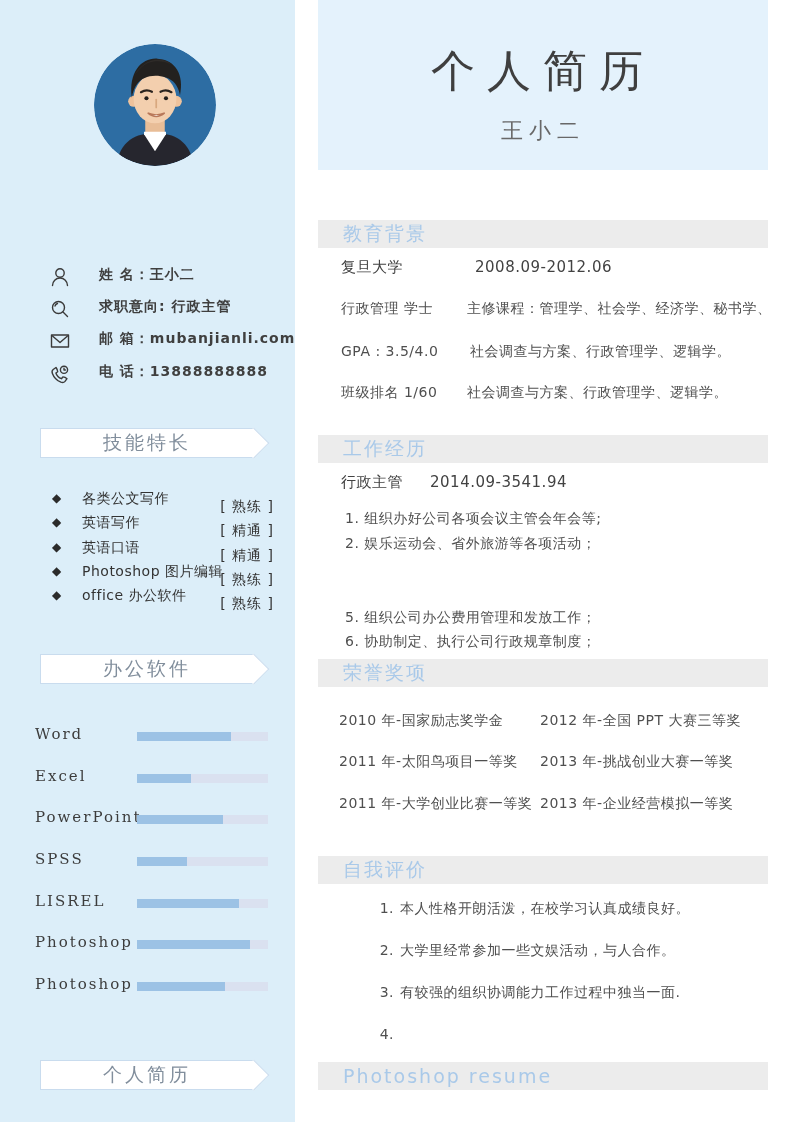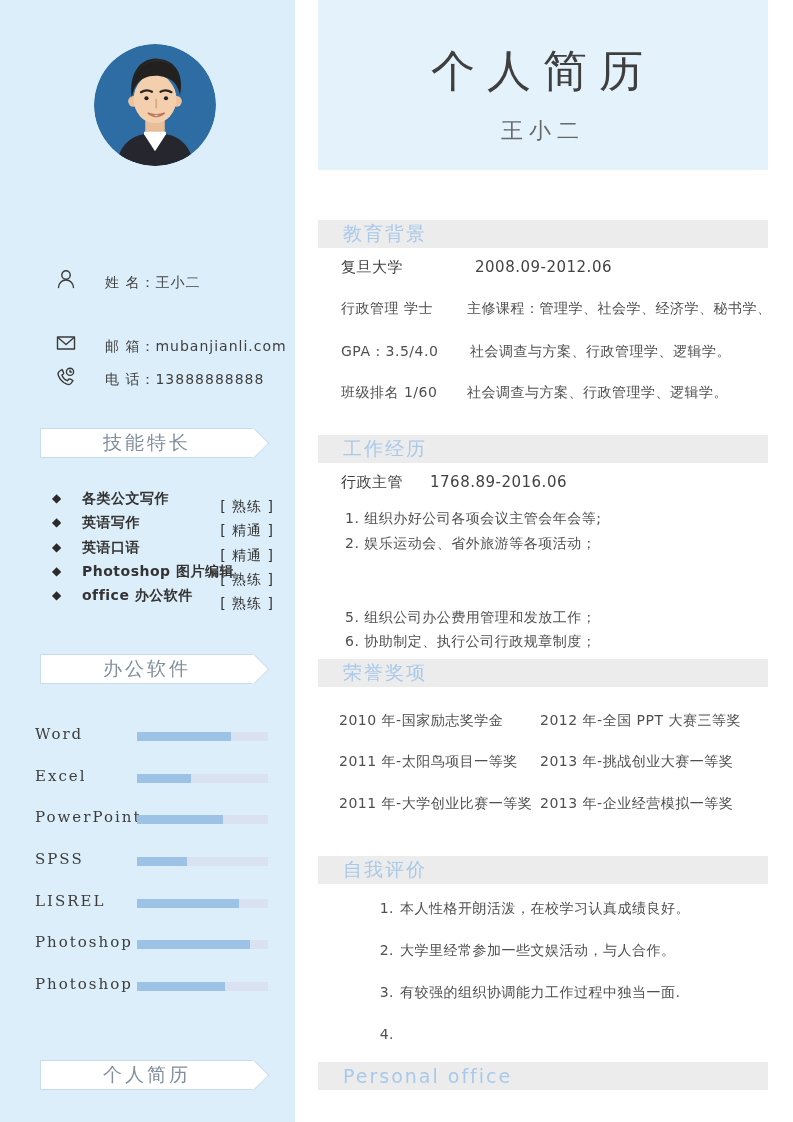--- a/index.html
+++ b/index.html
@@ -10,28 +10,28 @@
   .sidebar{position:absolute;left:0;top:0;width:295px;height:1122px;background:#dceef9;}
   .avatar{position:absolute;left:94px;top:44px;width:122px;height:122px;border-radius:50%;overflow:hidden;}
   .avatar svg{display:block;width:100%;height:100%;}
 
   .banner{position:absolute;left:40px;width:212px;height:28px;background:#ffffff;
           border:1px solid #c9dcee;display:flex;align-items:center;justify-content:center;
           font-size:19px;color:#818e9c;letter-spacing:3px;}
   .banner .tip{position:absolute;right:-11px;top:3.2px;width:20.5px;height:20.5px;background:#ffffff;
           border-top:1px solid #c9dcee;border-right:1px solid #c9dcee;transform:rotate(45deg);}
 
-  .info-row{position:absolute;left:55px;width:240px;height:26px;display:flex;align-items:flex-end;}
+  .info-row{position:absolute;left:49px;width:240px;height:26px;display:flex;align-items:flex-start;font-weight:bold;}
   .info-row .ico{width:24px;height:24px;flex:0 0 24px;}
   .info-row .ico svg{width:22px;height:22px;stroke:#3a3a3a;fill:none;stroke-width:1.4;stroke-linecap:round;stroke-linejoin:round;}
   .info-row .txt{margin-left:26px;font-size:14px;color:#3f3f3f;letter-spacing:1px;white-space:nowrap;}
 
   .skill-row{position:absolute;left:52px;width:225px;height:22px;font-size:14px;color:#333;}
   .skill-row .bullet{position:absolute;left:0;top:1px;font-size:12px;color:#2b2b2b;}
-  .skill-row .lab{position:absolute;left:30px;top:0;white-space:nowrap;letter-spacing:0.5px;font-weight:bold;}
+  .skill-row .lab{position:absolute;left:30px;top:0;white-space:nowrap;letter-spacing:0.5px;}
   .skill-row .lvl{position:absolute;left:152px;width:70px;top:8px;text-align:right;letter-spacing:1px;white-space:nowrap;}
 
   .soft-row{position:absolute;left:35px;width:235px;height:24px;}
   .soft-row .nm{position:absolute;left:0;top:0;font-family:"DejaVu Serif","Liberation Serif",serif;
                 font-size:15px;color:#3c3c3c;letter-spacing:2px;white-space:nowrap;}
   .soft-row .track{position:absolute;left:102px;top:7px;width:131px;height:9px;background:#dae1f0;}
   .soft-row .fill{position:absolute;left:0;top:0;height:9px;background:#9cc2e5;width:50%;}
 
   
   .main-header{position:absolute;left:318px;top:0;width:450px;height:170px;background:#e4f2fc;}
@@ -84,20 +84,30 @@
 
     <div class="info-row" style="top:266px">
       <span class="ico">
         <svg viewBox="0 0 22 22">
             <circle cx="11" cy="7" r="4.2"></circle>
             <path d="M3.5 19.5 a7.5 7.5 0 0 1 15 0"></path>
           </svg>
       </span>
       <span class="txt">姓 名：王小二</span>
     </div>
+    <div class="info-row" style="top:298px">
+      <span class="ico">
+        <svg viewBox="0 0 22 22">
+            <circle cx="9.5" cy="9.5" r="6"></circle>
+            <line x1="14" y1="14" x2="18.5" y2="18.5"></line>
+            <path d="M6 8 a4 4 0 0 1 2.5 -2.5"></path>
+          </svg>
+      </span>
+      <span class="txt">求职意向: 行政主管</span>
+    </div>
     <div class="info-row" style="top:330px">
       <span class="ico">
         <svg viewBox="0 0 22 22">
             <rect x="2.5" y="5" width="17" height="12"></rect>
             <path d="M3.5 6 L11 12.5 L18.5 6"></path>
           </svg>
       </span>
       <span class="txt">邮 箱：mubanjianli.com</span>
     </div>
     <div class="info-row" style="top:363px">
@@ -210,21 +220,21 @@
   <div class="t14" style="left:467px;top:300px">主修课程：管理学、社会学、经济学、秘书学、</div>
   <div class="t14" style="left:341px;top:343px">GPA : 3.5/4.0</div>
   <div class="t14" style="left:470px;top:343px">社会调查与方案、行政管理学、逻辑学。</div>
   <div class="t14" style="left:341px;top:384px">班级排名 1/60</div>
   <div class="t14" style="left:467px;top:384px">社会调查与方案、行政管理学、逻辑学。</div>
 
   <div class="sec-bar" style="top:435px">
     <span>工作经历</span>
   </div>
   <div class="t14b" style="left:341px;top:473px">行政主管</div>
-  <div class="t14b" style="left:430px;top:473px">1768.89-2016.06</div>
+  <div class="t14b" style="left:430px;top:473px">2014.09-3541.94</div>
   <div class="t14" style="left:345px;top:510px">1. 组织办好公司各项会议主管会年会等;</div>
   <div class="t14" style="left:345px;top:535px">2. 娱乐运动会、省外旅游等各项活动；</div>
   <div class="t14" style="left:345px;top:609px">5. 组织公司办公费用管理和发放工作；</div>
   <div class="t14" style="left:345px;top:633px">6. 协助制定、执行公司行政规章制度；</div>
 
   <div class="sec-bar" style="top:659px">
     <span>荣誉奖项</span>
   </div>
   <div class="t14" style="left:339px;top:712px">2010 年-国家励志奖学金</div>
   <div class="t14" style="left:540px;top:712px">2012 年-全国 PPT 大赛三等奖</div>
@@ -238,16 +248,16 @@
   </div>
   <div class="t14" style="left:368px;top:900px;width:26px;text-align:right">1.</div>
   <div class="t14" style="left:400px;top:900px">本人性格开朗活泼，在校学习认真成绩良好。</div>
   <div class="t14" style="left:368px;top:942px;width:26px;text-align:right">2.</div>
   <div class="t14" style="left:400px;top:942px">大学里经常参加一些文娱活动，与人合作。</div>
   <div class="t14" style="left:368px;top:984px;width:26px;text-align:right">3.</div>
   <div class="t14" style="left:400px;top:984px">有较强的组织协调能力工作过程中独当一面.</div>
   <div class="t14" style="left:368px;top:1026px;width:26px;text-align:right">4.</div>
 
   <div class="sec-bar" style="top:1062px">
-    <span>Personal office</span>
+    <span>Photoshop resume</span>
   </div>
 
 </div>
 
 </body></html>

